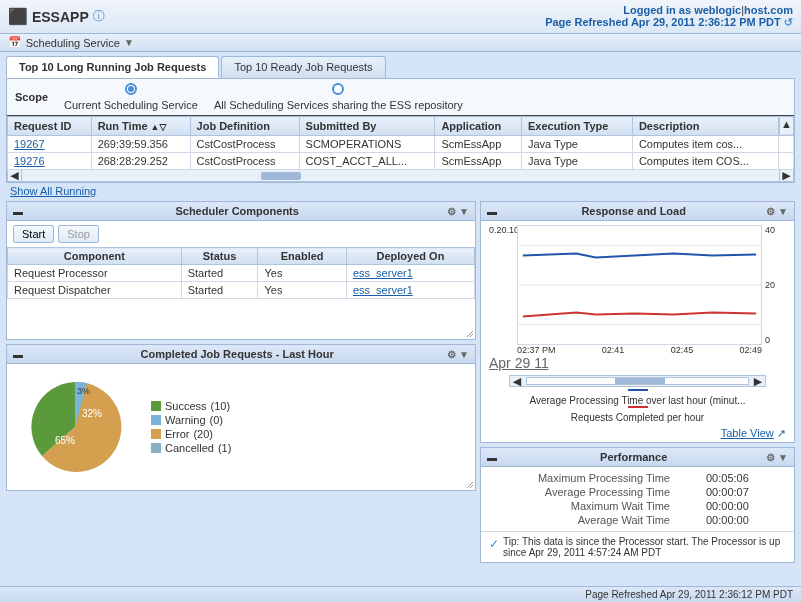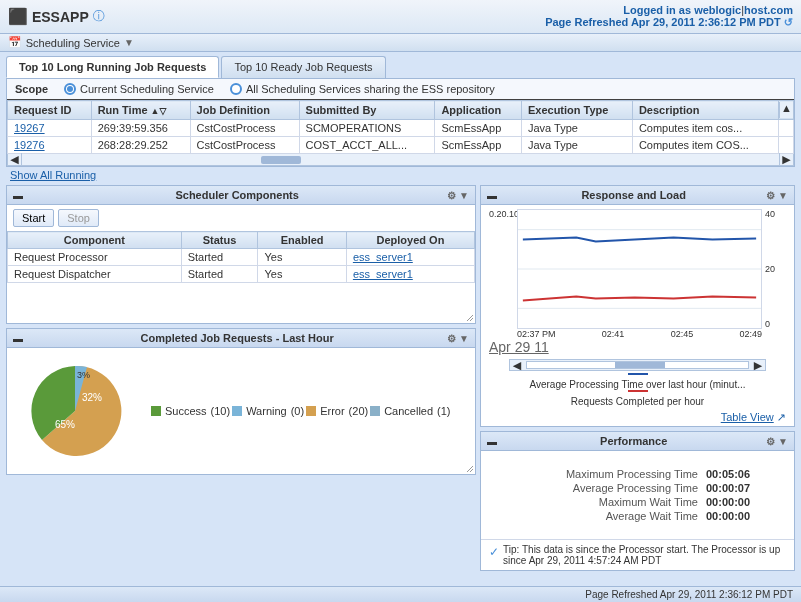--- a/index.html
+++ b/index.html
@@ -23,21 +23,21 @@
     .tab-bar { display: flex; gap: 2px; margin-bottom: 0; }
     .tab { padding: 4px 12px; background: linear-gradient(180deg, #e8f0fa 0%, #d0dff0 100%); border: 1px solid #a0b8d8; border-bottom: none; cursor: pointer; font-size: 11px; color: #333; border-radius: 3px 3px 0 0; }
     .tab.active { background: #fff; font-weight: bold; border-bottom: 1px solid #fff; }
 
     
     .panel { background: #fff; border: 1px solid #a0b8d8; }
 
     
     .scope-row { display: flex; align-items: center; gap: 16px; padding: 4px 8px; border-bottom: 1px solid #404040; background: #f5f8fd; }
     .scope-label { font-weight: bold; font-size: 11px; }
-    .radio-option { display: flex; align-items: center; gap: 4px; font-size: 11px; cursor: pointer; }
+    .radio-option { display: flex; align-items: center; gap: 4px; font-size: 11px; cursor: pointer; flex-direction: column; }
     .radio-dot { width: 12px; height: 12px; border-radius: 50%; border: 2px solid #4a90d9; background: #fff; display: flex; align-items: center; justify-content: center; }
     .radio-dot.selected::after { content: ''; width: 6px; height: 6px; border-radius: 50%; background: #4a90d9; display: block; }
 
     
     .data-table { width: 100%; border-collapse: collapse; font-size: 11px; }
     .data-table th { background: linear-gradient(180deg, #e8f0fa 0%, #d0dff0 100%); border: 1px solid #b0c4de; padding: 3px 6px; text-align: left; font-weight: bold; white-space: nowrap; }
     .data-table td { border: 1px solid #d0d8e8; padding: 2px 6px; white-space: nowrap; }
     .link-cell { color: #1a5fa8; cursor: pointer; text-decoration: underline; }
     .sort-icon { font-size: 9px; }
 
@@ -63,40 +63,40 @@
     .sc-controls { display: flex; gap: 4px; padding: 4px 6px; align-items: center; }
     .btn-small { padding: 2px 8px; background: linear-gradient(180deg, #f5f8fd 0%, #e0eaf8 100%); border: 1px solid #a0b8d8; cursor: pointer; font-size: 11px; border-radius: 2px; }
     .btn-small:disabled, .btn-small.disabled { color: #999; cursor: default; }
 
     .comp-table { width: 100%; border-collapse: collapse; font-size: 11px; }
     .comp-table th { background: linear-gradient(180deg, #e8f0fa 0%, #d0dff0 100%); border: 1px solid #b0c4de; padding: 2px 6px; font-weight: bold; }
     .comp-table td { border: 1px solid #d0d8e8; padding: 2px 6px; }
 
     
     .pie-area { padding: 8px; display: flex; align-items: center; gap: 16px; }
-    .legend { display: flex; flex-direction: row; gap: 2px; font-size: 11px; }
+    .legend { display: flex; flex-direction: column; gap: 2px; font-size: 11px; }
     .legend-item { display: flex; align-items: center; gap: 4px; }
     .legend-color { width: 10px; height: 10px; display: inline-block; }
 
     
     .chart-area { padding: 4px 8px; }
     .chart-placeholder { width: 100%; height: 130px; background: #fff; border: 1px solid #d0d8e8; position: relative; overflow: hidden; }
     .chart-scroll { height: 12px; background: #e8f0fa; border: 1px solid #b0c4de; display: flex; align-items: center; }
     .chart-legend { font-size: 10px; padding: 2px 4px; }
     .legend-line { display: flex; align-items: center; gap: 4px; font-size: 10px; flex-direction: column; }
     .line-blue { width: 20px; height: 2px; background: #2255aa; display: inline-block; }
     .line-red { width: 20px; height: 2px; background: #cc3333; display: inline-block; }
     .table-view-link { text-align: right; padding: 2px 8px; font-size: 11px; }
     .table-view-link a { color: #1a5fa8; text-decoration: underline; cursor: pointer; }
 
     
-    .perf-table { width: 100%; font-size: 11px; padding: 16px 8px; }
+    .perf-table { width: 100%; font-size: 11px; padding: 4px 8px; }
     .perf-row { display: flex; justify-content: space-between; padding: 1px 0; }
     .perf-label { color: #555; text-align: right; flex: 1; padding-right: 8px; }
-    .perf-value { font-weight: bold; width: 80px; }
+    .perf-value { font-weight: normal; width: 80px; margin-left: 28px; }
 
     
     .tip-area { padding: 4px 8px; font-size: 10px; color: #333; display: flex; align-items: flex-start; gap: 4px; border-top: 1px solid #d0d8e8; }
     .tip-icon { color: #4a90d9; font-size: 12px; margin-top: 1px; }
 
     
     #footer { background: linear-gradient(180deg, #dce8f7 0%, #c8d8ef 100%); border-top: 1px solid #a0b8d8; padding: 2px 8px; font-size: 10px; color: #333; text-align: right; position: absolute; bottom: 0; left: 0; right: 0; }
 
     
     .chart-svg { width: 100%; height: 100%; }

